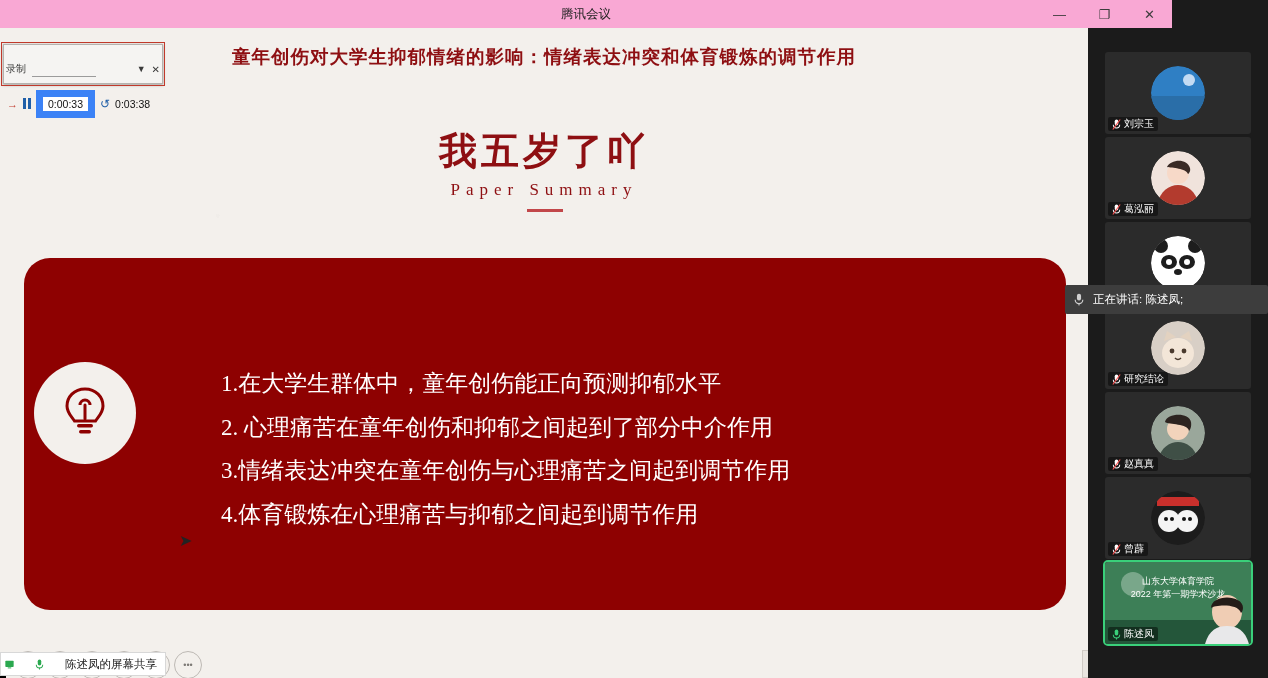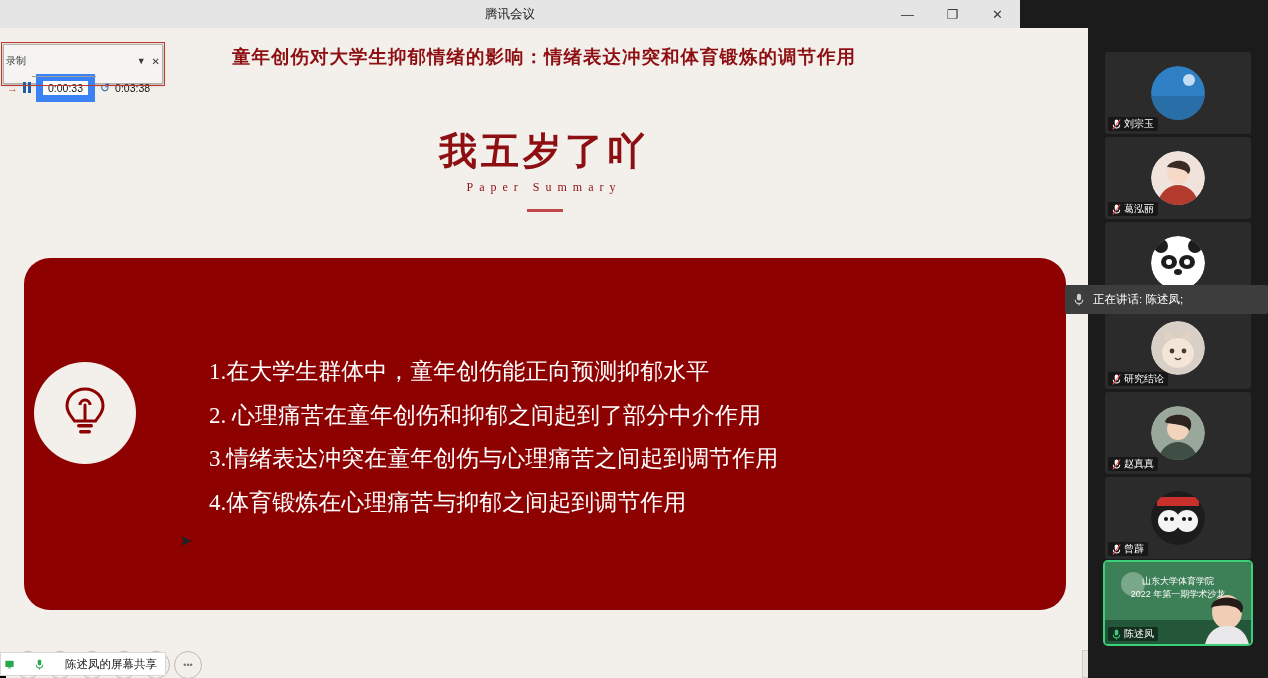--- a/index.html
+++ b/index.html
@@ -4,22 +4,22 @@
 <style>
   html,body{margin:0;padding:0;}
   body{
     width:1268px;height:678px;overflow:hidden;
     font-family:"Liberation Sans", sans-serif;
     background:#1b1b1b;
     position:relative;
   }
   
   .titlebar{
-    position:absolute;left:0;top:0;width:1020px;height:28px;
-    background:#e5e5e5;border-bottom:1px solid #e2e2e2;
+    position:absolute;left:0;top:0;width:1172px;height:28px;
+    background:#f9a8d4;border-bottom:1px solid #e2e2e2;
     display:flex;align-items:center;justify-content:center;
   }
   .titlebar .t{font-size:12.5px;color:#222;}
   .winbtns{position:absolute;right:0;top:0;height:28px;display:flex;}
   .winbtn{width:45px;height:28px;display:flex;align-items:center;justify-content:center;
     font-size:13px;color:#3c3c3c;}
 
   
   .stage{position:absolute;left:0;top:28px;width:1245px;height:650px;background:#000;}
   .slide{
@@ -35,60 +35,60 @@
     color:#8e0f12;font-size:18.5px;letter-spacing:1px;
     font-family:"Liberation Serif", serif;font-weight:bold;
   }
   .slide-title{
     position:absolute;left:0;top:98px;width:100%;text-align:center;
     color:#8e0f12;font-size:38px;font-weight:bold;letter-spacing:4px;
     font-family:"Liberation Serif", serif;
   }
   .slide-sub{
     position:absolute;left:0;top:152px;width:100%;text-align:center;
-    color:#8e0f12;font-size:12px;letter-spacing:6px;
+    color:#8e0f12;font-size:17px;letter-spacing:6px;
     font-family:"Liberation Serif", serif;
   }
   .rule{position:absolute;left:527px;top:181px;width:36px;height:3px;background:#c2474a;}
   .card{
     position:absolute;left:24px;top:230px;width:1042px;height:352px;
     background:#8e0101;border-radius:26px;
   }
   .bulb{
     position:absolute;left:34px;top:334px;width:102px;height:102px;border-radius:50%;
     background:#f3f0ec;display:flex;align-items:center;justify-content:center;
   }
   .bulb svg{display:block;}
   .bullets{position:absolute;left:205px;top:318px;width:820px;color:#fff;}
   .bullets li{
     list-style:none;font-size:23px;line-height:43.5px;white-space:nowrap;
     font-family:"Liberation Serif", serif;
   }
-  .bullets ul{margin:4px;padding:0;}
+  .bullets ul{margin:16px;padding:0;}
   .cursor2{position:absolute;left:179px;top:505px;font-size:16px;color:#222;line-height:1;}
 
   
   .slidetools{position:absolute;left:6px;top:626px;width:1082px;height:24px;background:#f3f0ec;}
   .tool{position:absolute;top:-3px;width:26px;height:26px;border:1px solid #bdb9b4;border-radius:50%;
     display:flex;align-items:center;justify-content:center;font-size:11px;color:#7d7a76;background:#f3f0ec;}
   .rightpanelbtn{position:absolute;left:1076px;top:-4px;width:26px;height:26px;background:#e9e5e0;border:1px solid #cfcac4;}
 
   
   .sharebar{
     position:absolute;left:0;top:652px;height:22px;padding:0 8px 0 4px;
     background:#ffffff;display:flex;align-items:center;gap:21px;border:1px solid #d8d8d8;
   }
   .sharebar .txt{font-size:11.5px;color:#222;}
 
   
   .recbar{
     position:absolute;left:3px;top:44px;width:158px;height:38px;
     background:#f5f4f2;border:1px solid #b5b2ae;box-shadow:0 1px 3px rgba(0,0,0,.35);
   }
-  .recbar .rb-top{height:16px;display:flex;align-items:center;padding:8px 2px;}
+  .recbar .rb-top{height:16px;display:flex;align-items:center;padding:16px 2px;}
   .recbar .rb-label{font-size:10px;color:#3a3a3a;}
   .recbar .rb-caret{margin-left:auto;font-size:9px;color:#3a3a3a;}
   .recbar .rb-x{margin-left:6px;font-size:10px;color:#3a3a3a;}
   .recbar .rb-bot{height:21px;display:flex;align-items:center;gap:5px;padding:0 3px;}
   .rb-arrow{color:#c0392b;font-size:11px;}
   .rb-pause{display:inline-flex;gap:2px;}
   .rb-pause i{display:block;width:3px;height:11px;background:#1f5fa8;}
   .rb-time{border:7px solid #3b82f6;background:#fff;font-size:10.5px;color:#111;padding:1px 5px;}
   .rb-reset{color:#1f5fa8;font-size:12px;}
   .rb-time2{font-size:10.5px;color:#111;}

